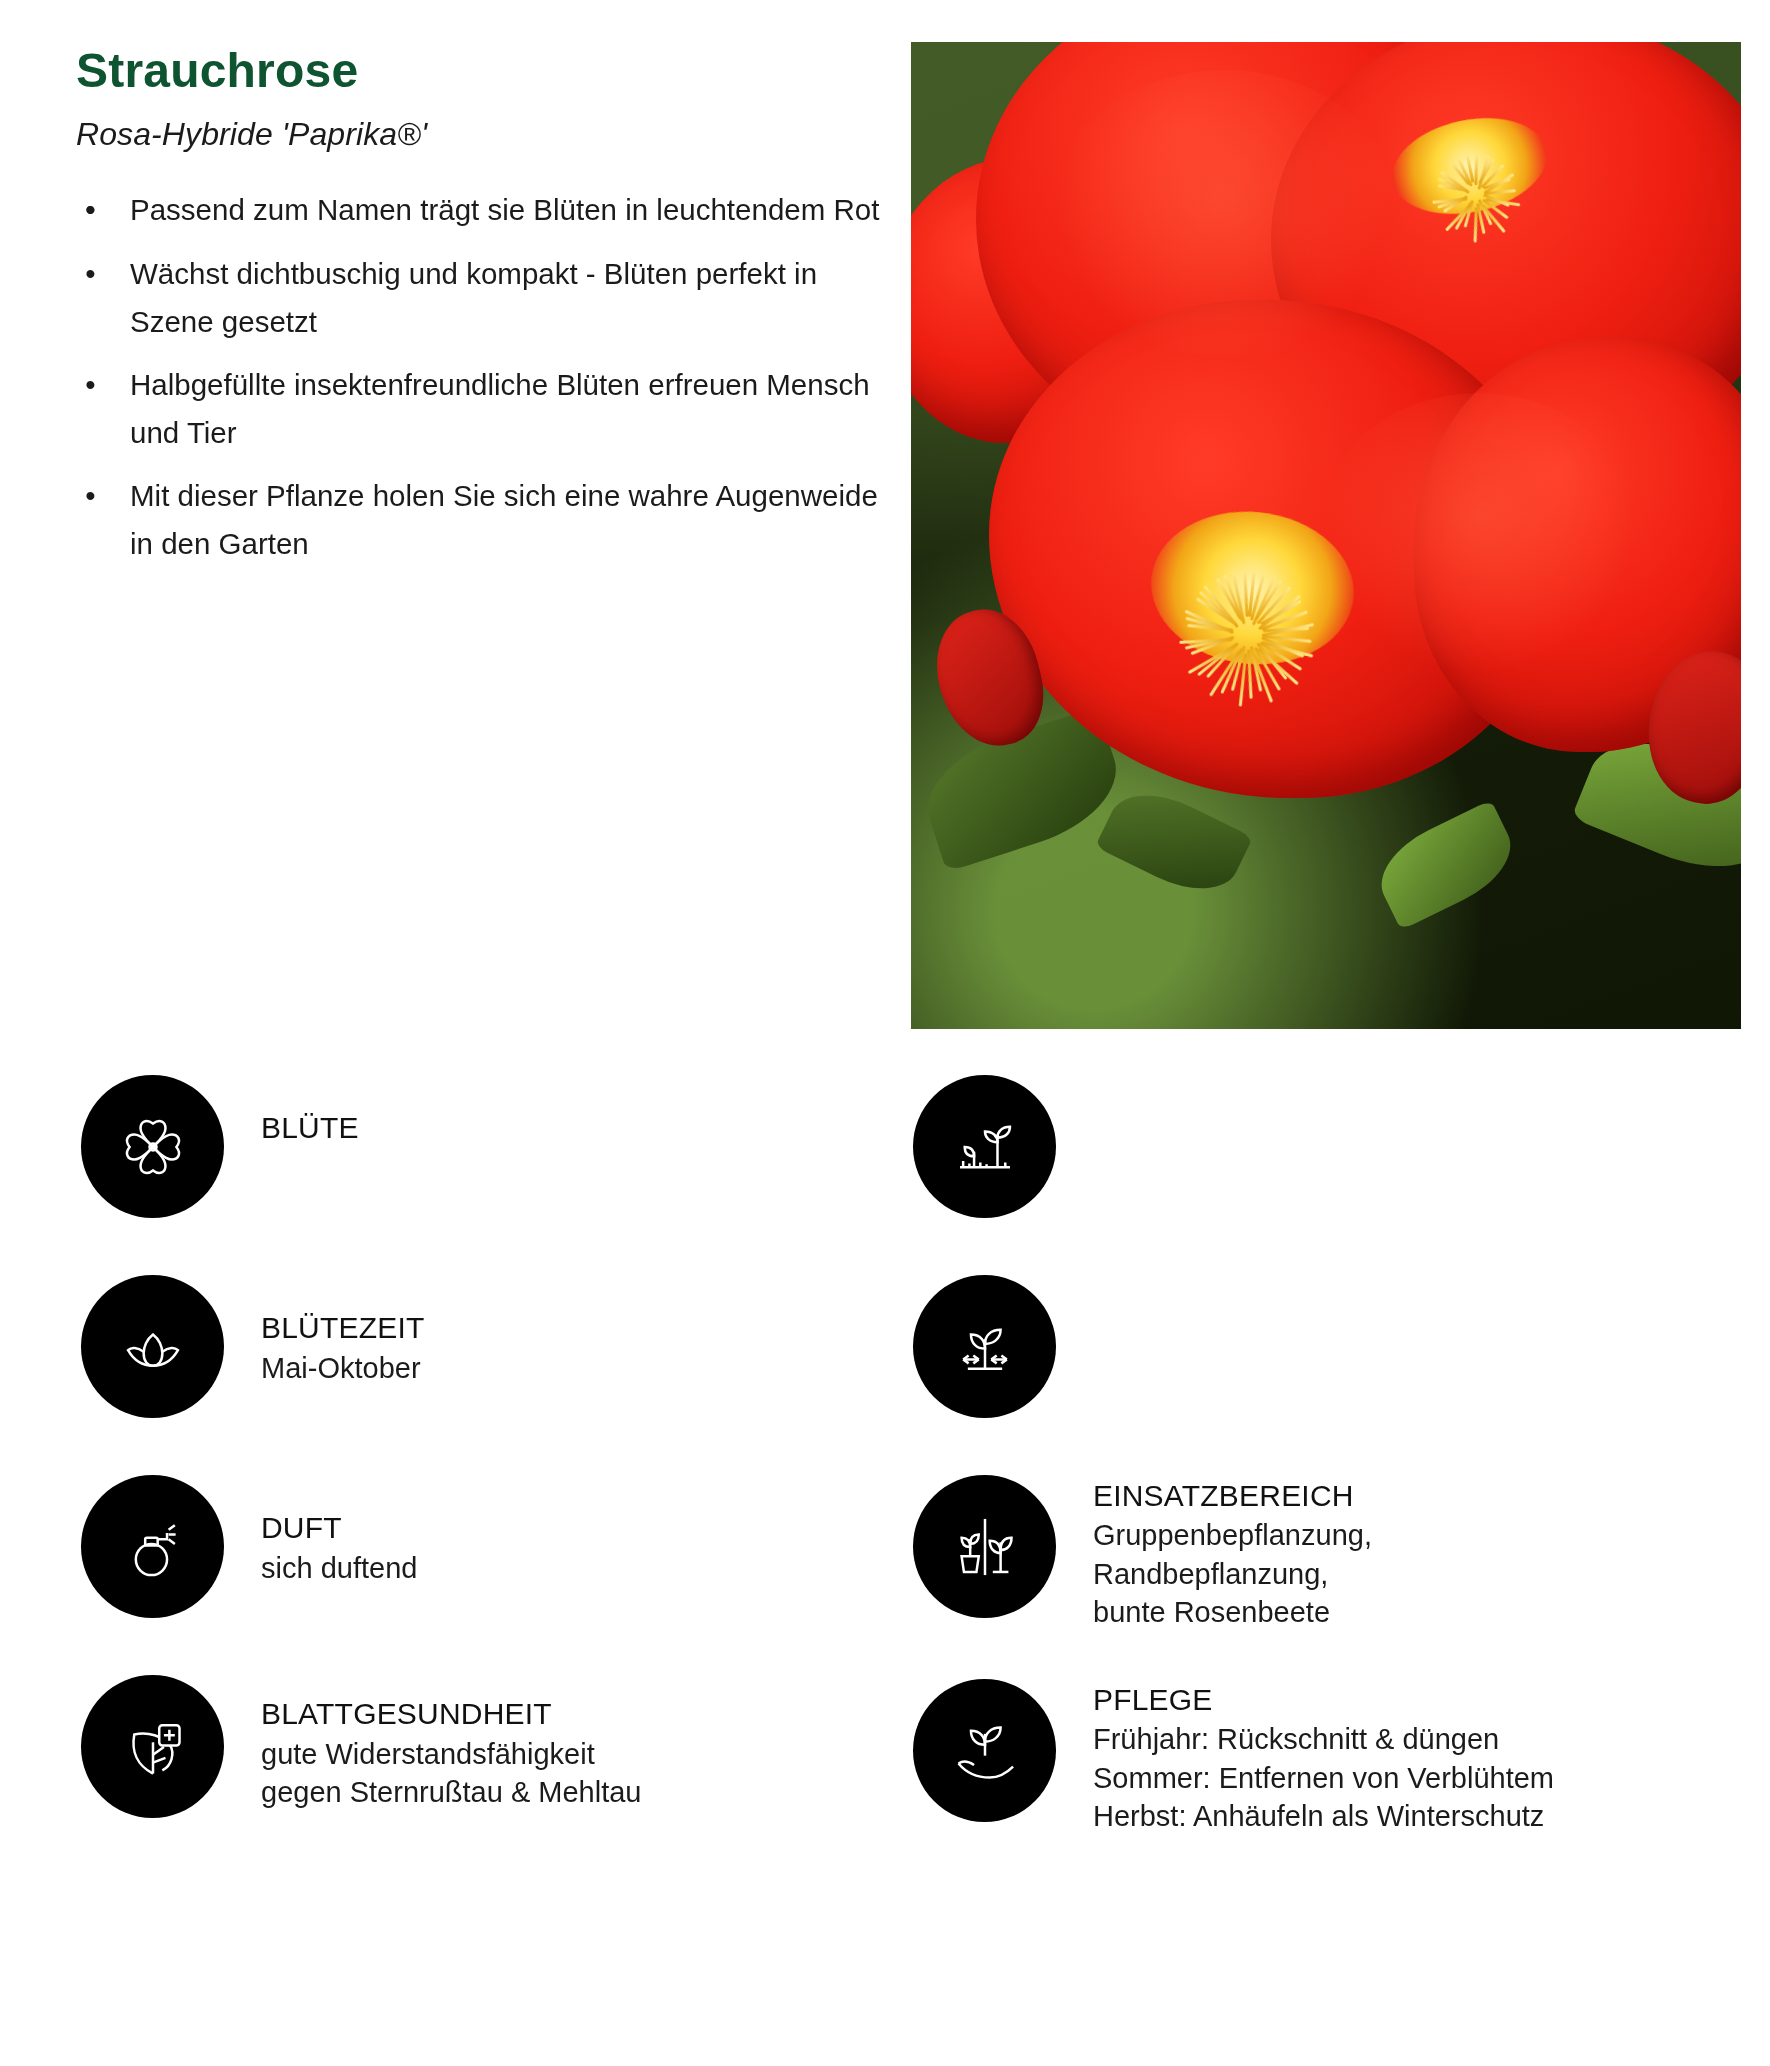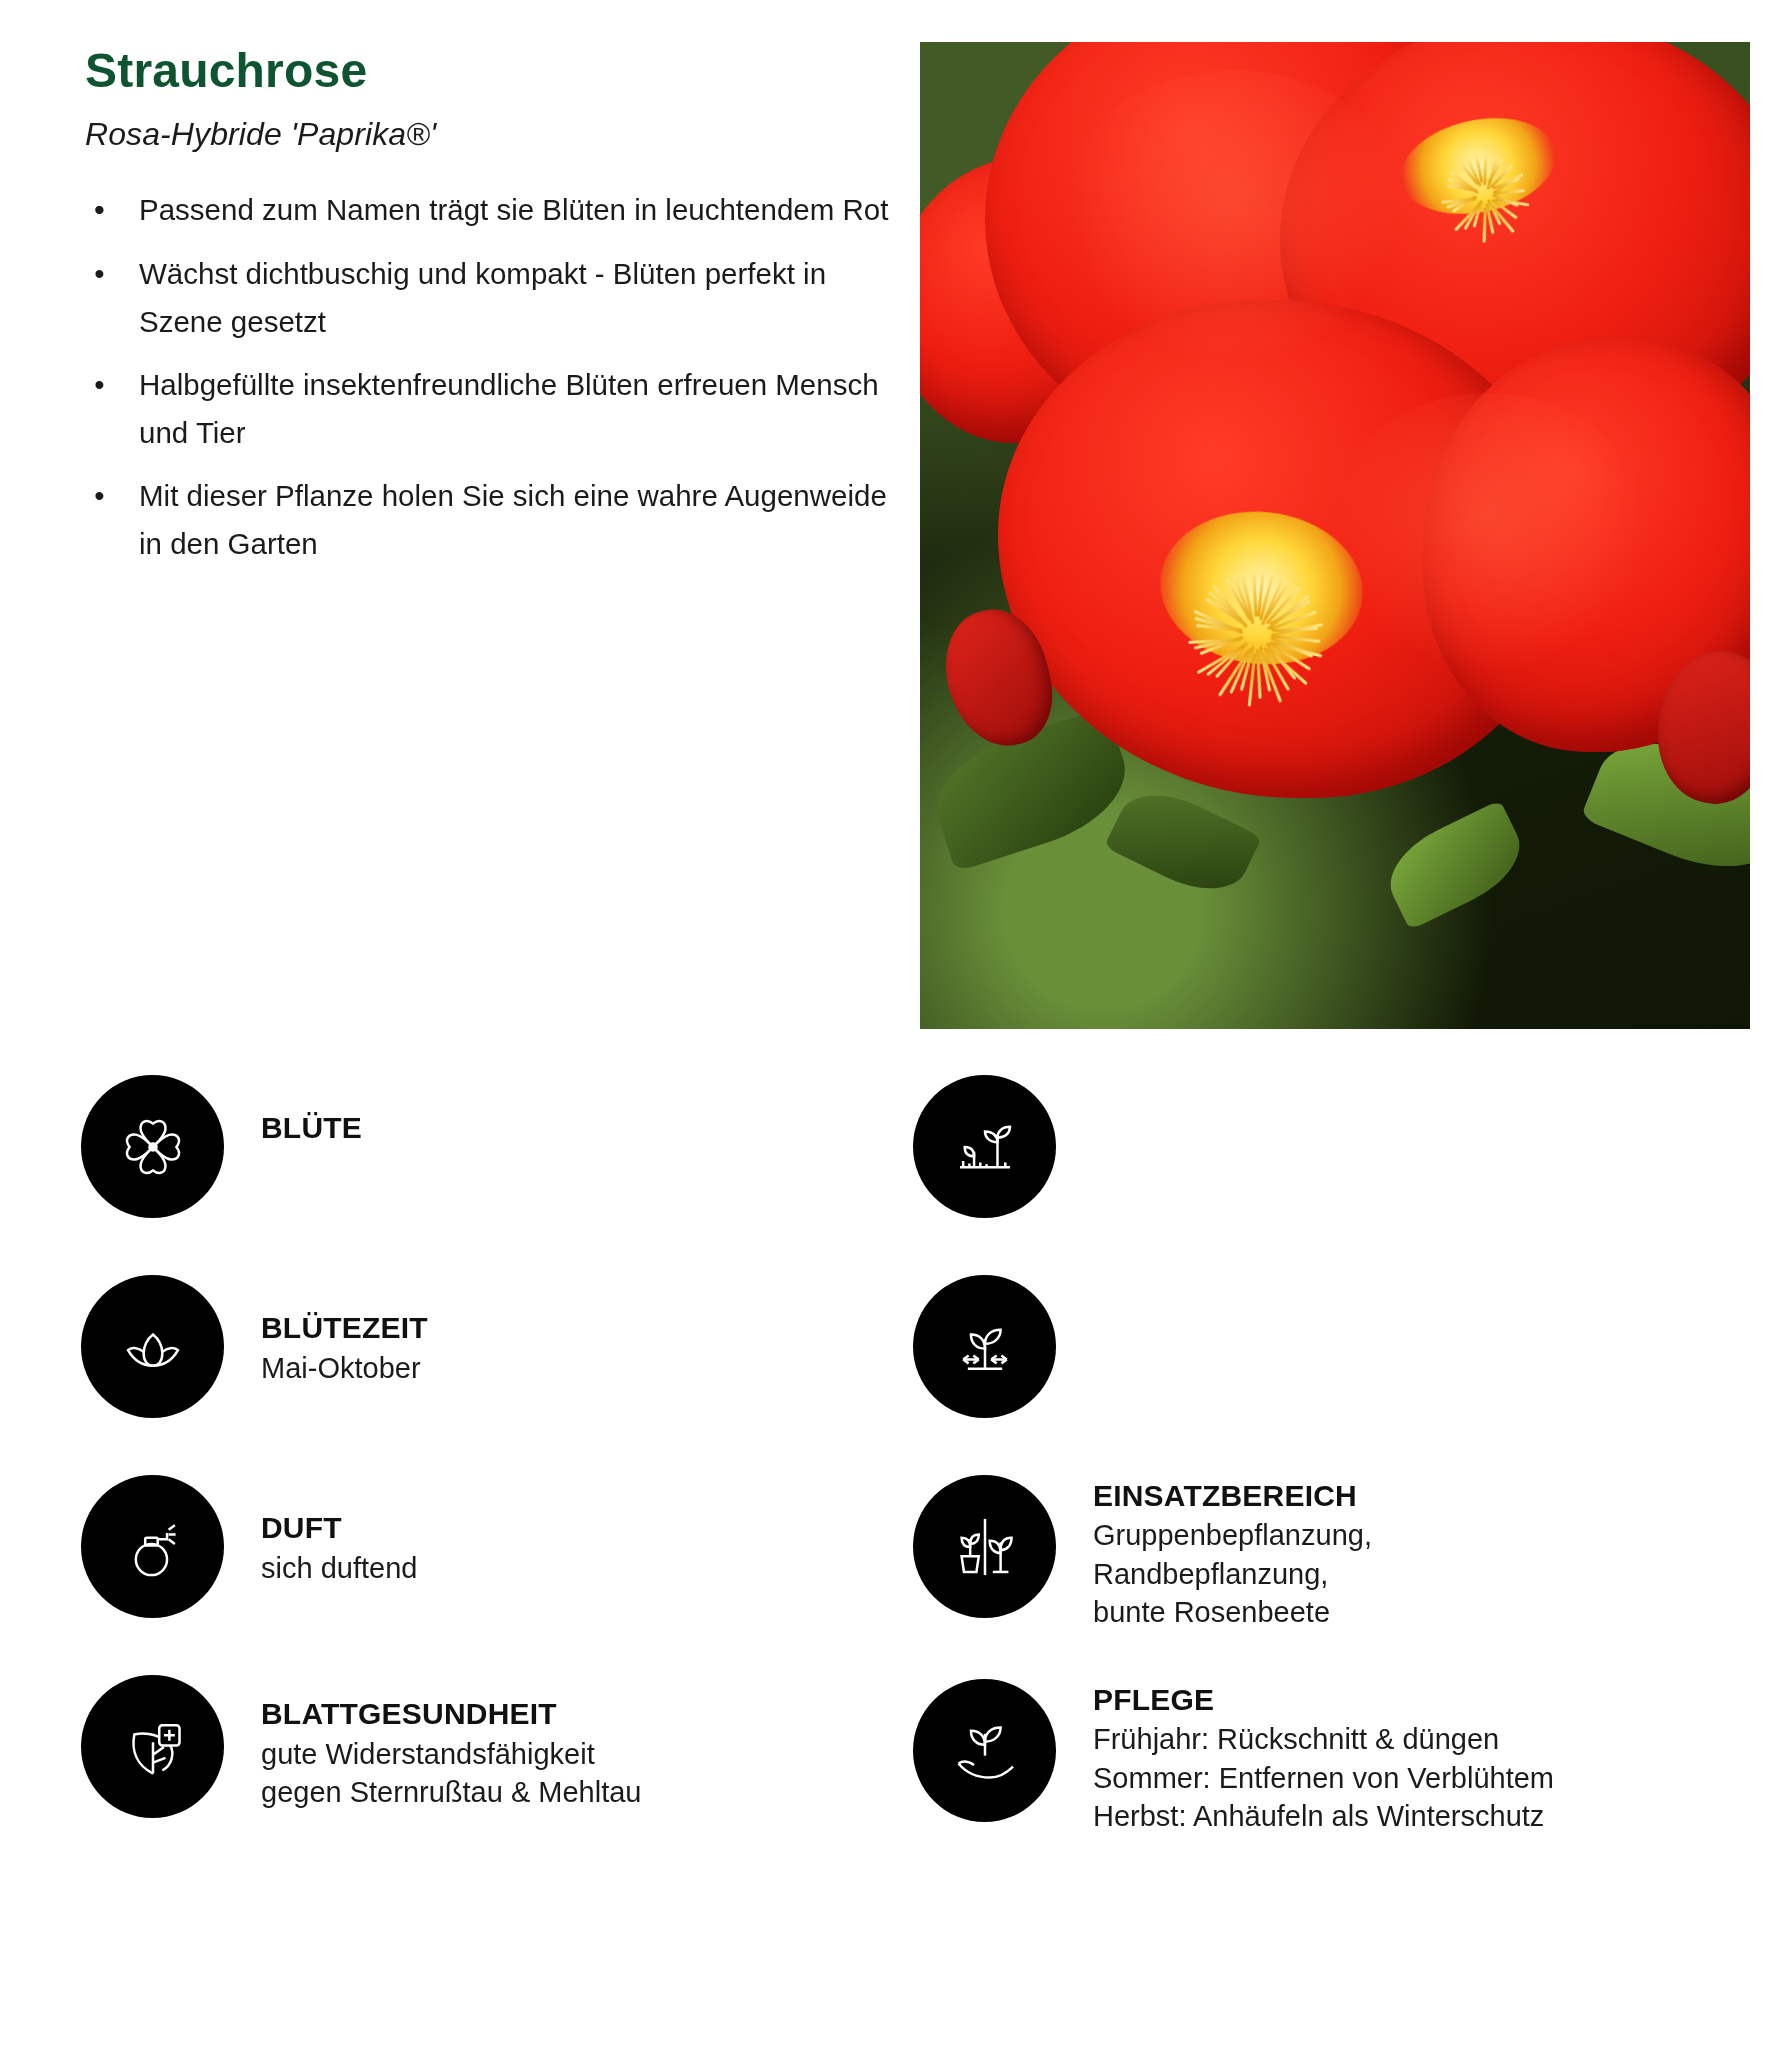--- a/index.html
+++ b/index.html
@@ -17,21 +17,21 @@
     position: relative;
     width: 1771px;
     height: 2066px;
     background: #ffffff;
     overflow: hidden;
   }
 
   
   .top {
     position: absolute;
-    left: 9px;
+    left: 0;
     top: 0;
     width: 1676px;
     height: 1047px;
   }
 
   .text-col {
     position: absolute;
     left: 76px;
     top: 46px;
     width: 826px;
@@ -182,21 +182,21 @@
 
   .badge svg { display: block; }
 
   .feature-text {
     margin-left: 180px;
     padding-top: 8.3px;
   }
 
   .feature-title {
     font-size: 30px;
-    font-weight: 700;
+    font-weight: 400;
     color: #111111;
     letter-spacing: 0.2px;
     margin: 0 0 4.6px 0;
     line-height: 1.1;
   }
 
   .feature-body {
     font-size: 29px;
     color: #1b1b1b;
     line-height: 1.32;

